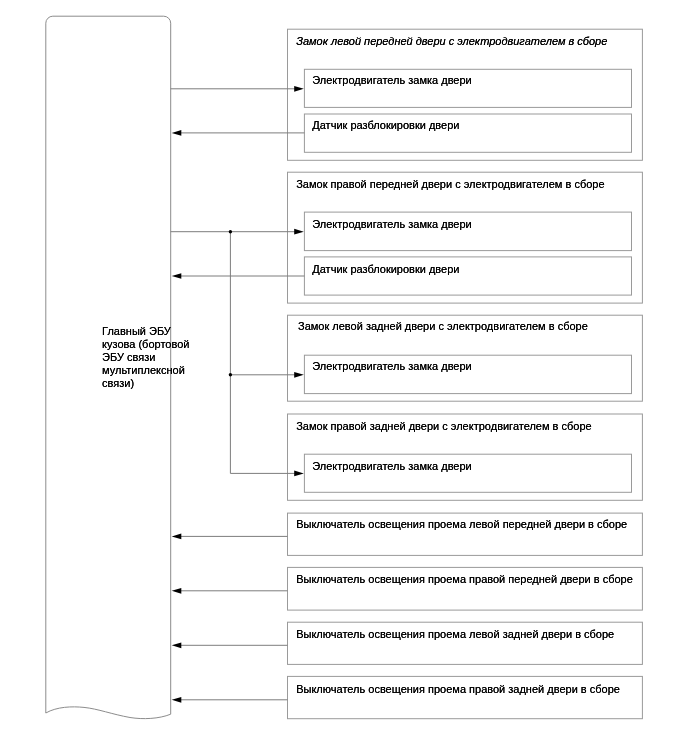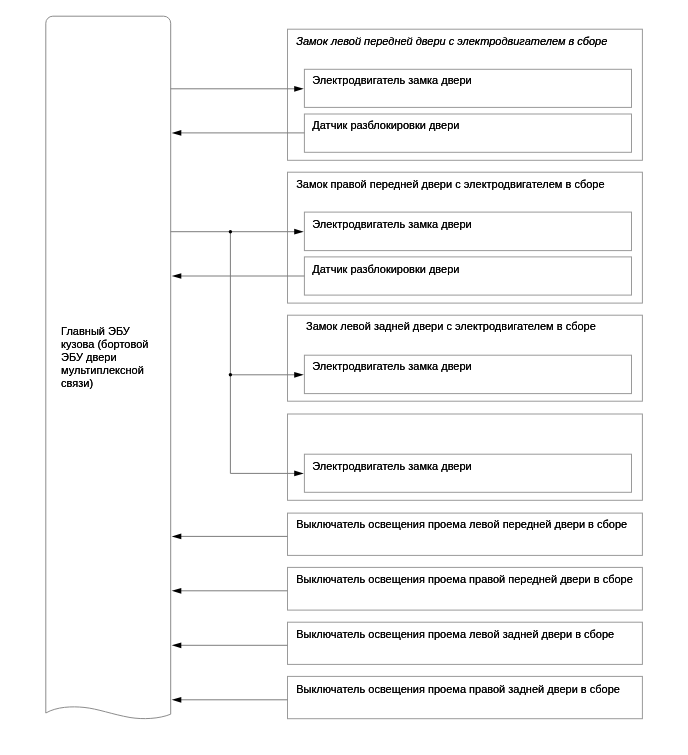--- a/index.html
+++ b/index.html
@@ -1,20 +1,20 @@
 <!DOCTYPE html>
 <html><head>
 <meta charset="utf-8">
 <style>
 html,body{margin:0;padding:0;background:#ffffff;}
 body{width:688px;height:755px;font-family:"Liberation Sans",sans-serif;}
 #stage{position:relative;width:688px;height:755px;overflow:hidden;background:#ffffff;}
 #gfx{position:absolute;left:0;top:0;}
 .lbl{position:absolute;font-size:11px;color:#000000;white-space:nowrap;line-height:11px;text-shadow:0 0 0.25px #000000;}
-.ecu-text{position:absolute;font-size:11px;color:#000000;line-height:13px;white-space:nowrap;text-shadow:0 0 0.25px #000000;}
+.ecu-text{position:absolute;font-size:11px;color:#000000;line-height:13px;white-space:nowrap;text-shadow:0 0 0.25px #000000;margin-left:41px;}
 </style>
 </head>
 <body>
 
 <div id="stage">
 <svg id="gfx" width="688" height="755" viewBox="0 0 688 755">
  <g fill="none" stroke="#9a9a9a" stroke-width="1">
   <path d="M52.8,16.2 L163.7,16.2 A7.0,7.0 0 0 1 170.7,23.2 L170.7,714.2 C159,718.9 143,719.6 130,717.5 C112,714.3 98,708.8 84,707.4 C72,706.2 57,706.6 45.8,713.0 L45.8,23.2 A7.0,7.0 0 0 1 52.8,16.2 Z" fill="#ffffff" stroke="#8c8c8c"></path>
   <rect x="287.5" y="29.2" width="354.9" height="131.1"></rect>
   <rect x="304.4" y="69.3" width="327.1" height="38.1"></rect>
@@ -57,30 +57,31 @@
   <path d="M181.30,696.95 L171.70,699.80 L181.30,702.65 Z"></path>
  </g>
  <g fill="#000000">
   <circle cx="230.4" cy="231.7" r="1.7"></circle>
   <circle cx="230.4" cy="374.8" r="1.7"></circle>
  </g>
 </svg>
 <div class="ecu-text" style="left:61.1px;top:324.8px;">
  <div>Главный ЭБУ</div>
  <div>кузова (бортовой</div>
- <div>ЭБУ двери</div>
+ <div>ЭБУ связи</div>
  <div>мультиплексной</div>
  <div>связи)</div>
 </div>
 <div class="lbl" style="left:296.20px;top:35.90px;font-style:italic;">Замок левой передней двери с электродвигателем в сборе</div>
 <div class="lbl" style="left:312.30px;top:74.90px;">Электродвигатель замка двери</div>
 <div class="lbl" style="left:312.30px;top:119.90px;">Датчик разблокировки двери</div>
 <div class="lbl" style="left:296.20px;top:178.60px;">Замок правой передней двери с электродвигателем в сборе</div>
 <div class="lbl" style="left:312.30px;top:218.80px;">Электродвигатель замка двери</div>
 <div class="lbl" style="left:312.30px;top:263.80px;">Датчик разблокировки двери</div>
-<div class="lbl" style="left:306px;top:320.90px;">Замок левой задней двери с электродвигателем в сборе</div>
+<div class="lbl" style="left:298px;top:320.90px;">Замок левой задней двери с электродвигателем в сборе</div>
 <div class="lbl" style="left:312.30px;top:360.80px;">Электродвигатель замка двери</div>
+<div class="lbl" style="left:296.20px;top:420.90px;">Замок правой задней двери с электродвигателем в сборе</div>
 <div class="lbl" style="left:312.30px;top:460.80px;">Электродвигатель замка двери</div>
 <div class="lbl" style="left:296.20px;top:518.80px;">Выключатель освещения проема левой передней двери в сборе</div>
 <div class="lbl" style="left:296.20px;top:628.80px;">Выключатель освещения проема левой задней двери в сборе</div>
 <div class="lbl" style="left:296.20px;top:573.80px;">Выключатель освещения проема правой передней двери в сборе</div>
 <div class="lbl" style="left:296.20px;top:683.80px;text-align:right;">Выключатель освещения проема правой задней двери в сборе</div>
 </div>
 
 </body></html>

